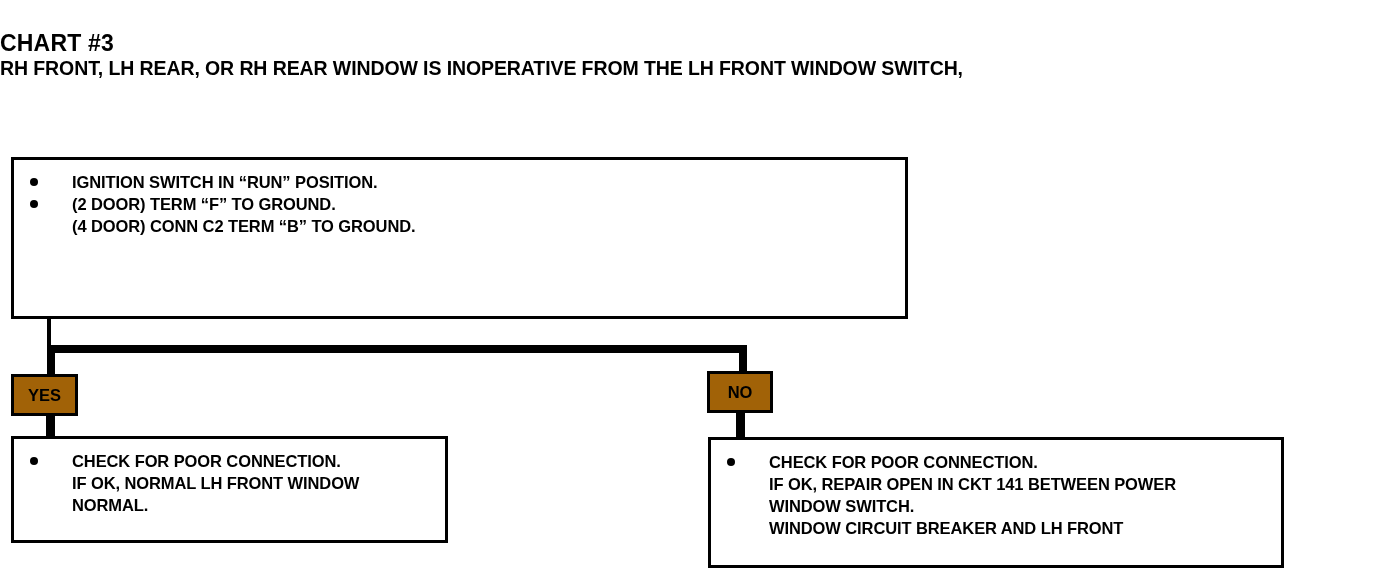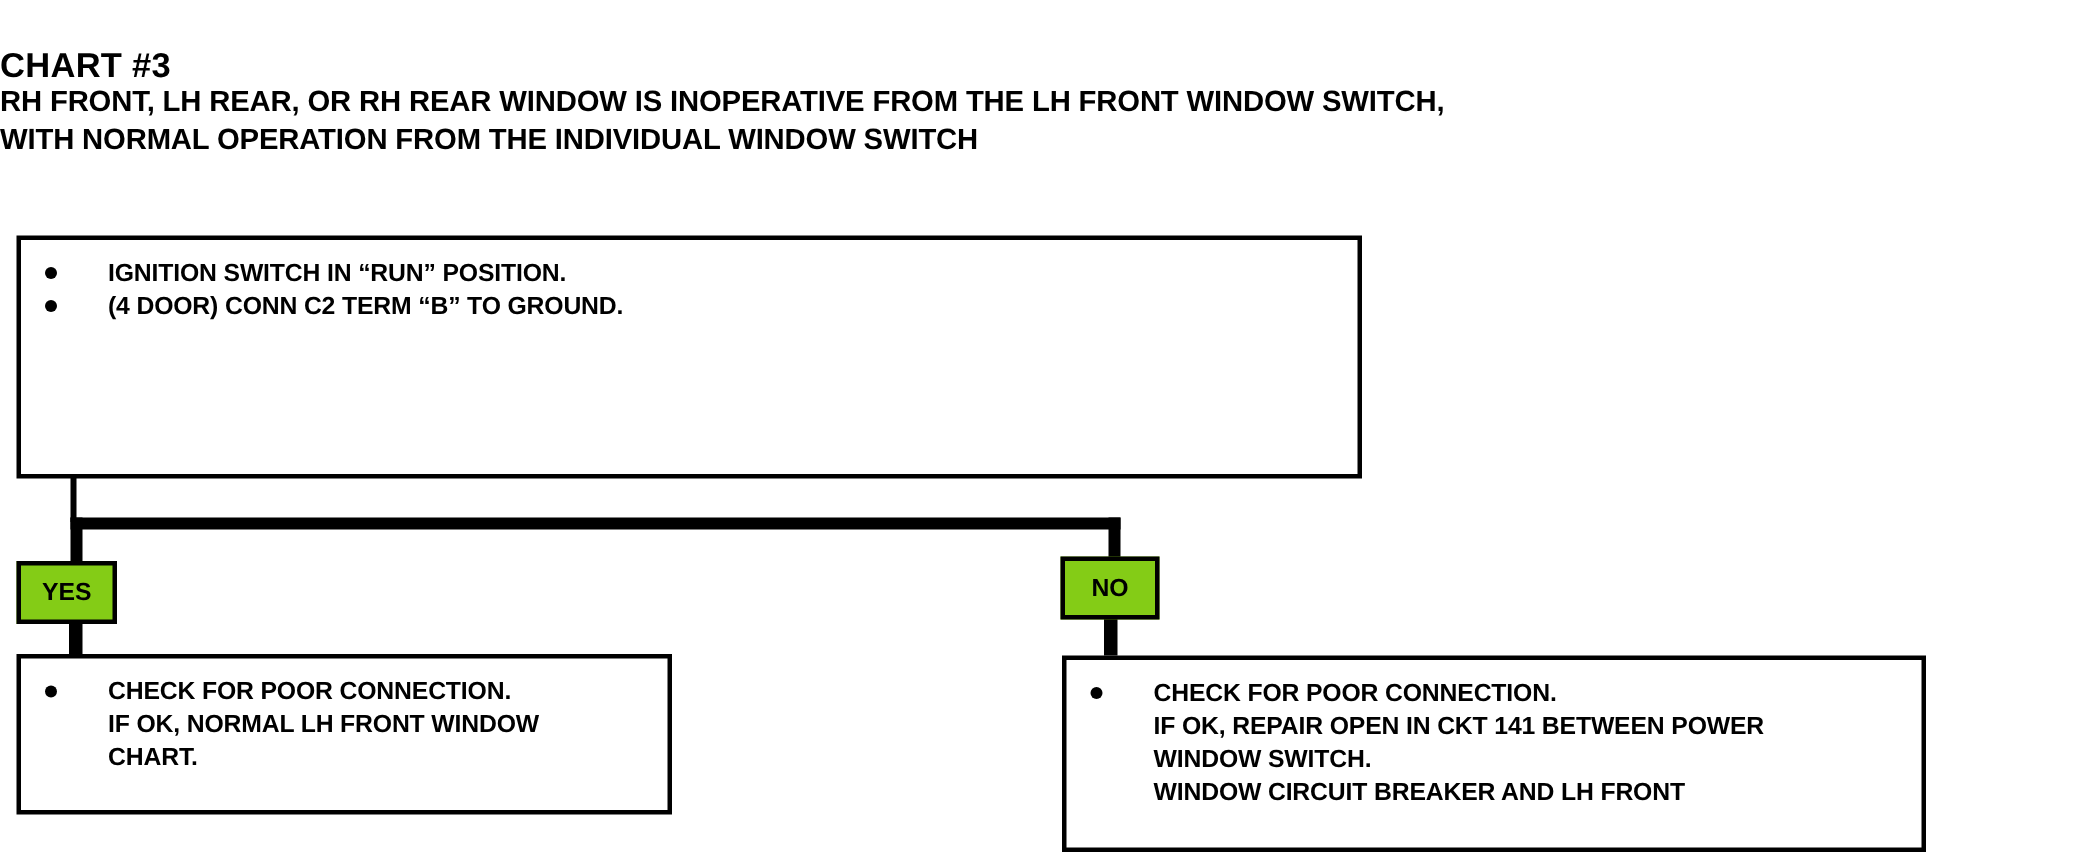--- a/index.html
+++ b/index.html
@@ -99,21 +99,21 @@
     font-weight: bold;
     line-height: 22px;
     letter-spacing: -0.1px;
     white-space: nowrap;
   }
 
   
   .branch-box {
     position: absolute;
     border: 3px solid #000000;
-    background: #84cc16;
+    background: #a16207;
     box-sizing: border-box;
     font-size: 16.5px;
     font-weight: bold;
     display: flex;
     align-items: center;
     justify-content: center;
     letter-spacing: 0px;
   }
   .branch-yes {
     left: 11px;
@@ -177,32 +177,32 @@
   }
 </style>
 </head>
 <body>
 
 <div id="page">
 
   <div class="title-block">
     <div class="title-main">CHART #3</div>
     <div class="title-sub">RH FRONT, LH REAR, OR RH REAR WINDOW IS INOPERATIVE FROM THE LH FRONT WINDOW SWITCH,</div>
-    <div class="title-sub">WITH NORMAL OPERATION FROM THE INDIVIDUAL WINDOW SWITCH</div>
   </div>
 
   <div class="box box-top">
     <div class="box-body">
       <div class="bullet-row">
         <span class="bullet-dot"></span>
         <span>IGNITION SWITCH IN “RUN” POSITION.</span>
       </div>
       <div class="bullet-row">
         <span class="bullet-dot"></span>
       </div>
+      <div class="cont-line" style="padding-left:42px;">(2 DOOR) TERM “F” TO GROUND.</div>
       <div class="cont-line" style="padding-left:42px;">(4 DOOR) CONN C2 TERM “B” TO GROUND.</div>
     </div>
   </div>
 
   <div class="conn conn-stub-top"></div>
   <div class="conn conn-bus"></div>
   <div class="conn conn-yes-in"></div>
   <div class="conn conn-no-in"></div>
   <div class="conn conn-yes-out"></div>
   <div class="conn conn-no-out"></div>
@@ -214,21 +214,21 @@
     <span>NO</span>
   </div>
 
   <div class="box box-bl">
     <div class="box-body">
       <div class="bullet-row">
         <span class="bullet-dot"></span>
         <span>CHECK FOR POOR CONNECTION.</span>
       </div>
       <div class="cont-line" style="padding-left:42px;">IF OK, NORMAL LH FRONT WINDOW</div>
-      <div class="cont-line" style="padding-left:42px;">CHART.</div>
+      <div class="cont-line" style="padding-left:42px;">NORMAL.</div>
     </div>
   </div>
 
   <div class="box box-br">
     <div class="box-body">
       <div class="bullet-row">
         <span class="bullet-dot"></span>
         <span>CHECK FOR POOR CONNECTION.</span>
       </div>
       <div class="cont-line" style="padding-left:42px;">IF OK, REPAIR OPEN IN CKT 141 BETWEEN POWER</div>

